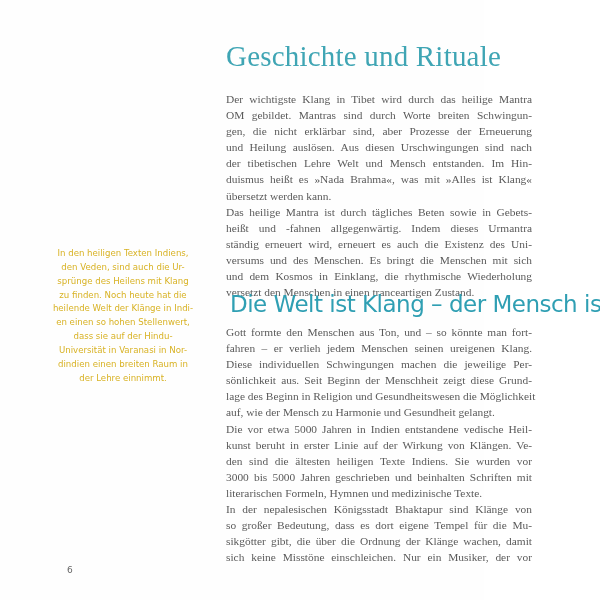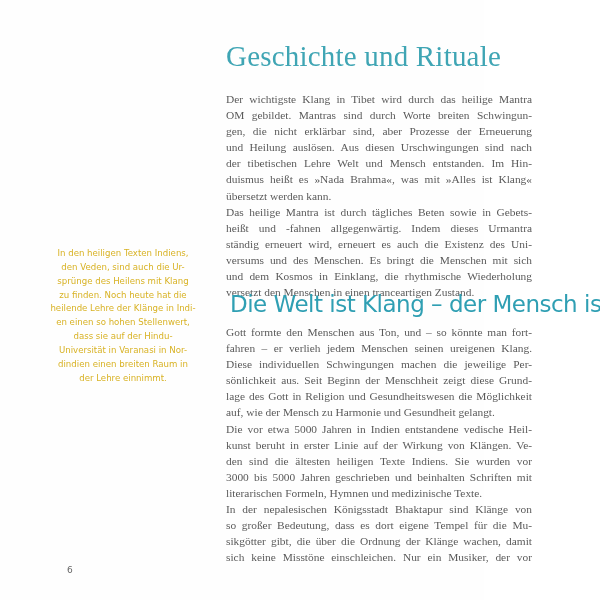--- a/index.html
+++ b/index.html
@@ -67,21 +67,21 @@
   </div>
 
   <h2 class="subhead">Die Welt ist Klang – der Mensch ist Klang</h2>
 
   <div class="col sec2">
     <p>
       <span class="ln">Gott formte den Menschen aus Ton, und – so könnte man fort-</span>
       <span class="ln">fahren – er verlieh jedem Menschen seinen ureigenen Klang.</span>
       <span class="ln">Diese individuellen Schwingungen machen die jeweilige Per-</span>
       <span class="ln">sönlichkeit aus. Seit Beginn der Menschheit zeigt diese Grund-</span>
-      <span class="ln">lage des Gott in Religion und Gesundheitswesen die Möglichkeit</span>
+      <span class="ln">lage des Beginn in Religion und Gesundheitswesen die Möglichkeit</span>
       <span class="ln last">auf, wie der Mensch zu Harmonie und Gesundheit gelangt.</span>
     </p>
     <p>
       <span class="ln">Die vor etwa 5000 Jahren in Indien entstandene vedische Heil-</span>
       <span class="ln">kunst beruht in erster Linie auf der Wirkung von Klängen. Ve-</span>
       <span class="ln">den sind die ältesten heiligen Texte Indiens. Sie wurden vor</span>
       <span class="ln">3000 bis 5000 Jahren geschrieben und beinhalten Schriften mit</span>
       <span class="ln last">literarischen Formeln, Hymnen und medizinische Texte.</span>
     </p>
     <p>
@@ -90,21 +90,21 @@
       <span class="ln">sikgötter gibt, die über die Ordnung der Klänge wachen, damit</span>
       <span class="ln">sich keine Misstöne einschleichen. Nur ein Musiker, der vor</span>
     </p>
   </div>
 
   <div class="sidenote">
     <span class="ln">In den heiligen Texten Indiens,</span>
     <span class="ln">den Veden, sind auch die Ur-</span>
     <span class="ln">sprünge des Heilens mit Klang</span>
     <span class="ln">zu finden. Noch heute hat die</span>
-    <span class="ln">heilende Lehre der Klänge in Indi-</span>
+    <span class="ln">heilende Welt der Klänge in Indi-</span>
     <span class="ln">en einen so hohen Stellenwert,</span>
     <span class="ln">dass sie auf der Hindu-</span>
     <span class="ln">Universität in Varanasi in Nor-</span>
     <span class="ln">dindien einen breiten Raum in</span>
     <span class="ln">der Lehre einnimmt.</span>
   </div>
 
   <div class="pagenum">6</div>
 </div>
 

